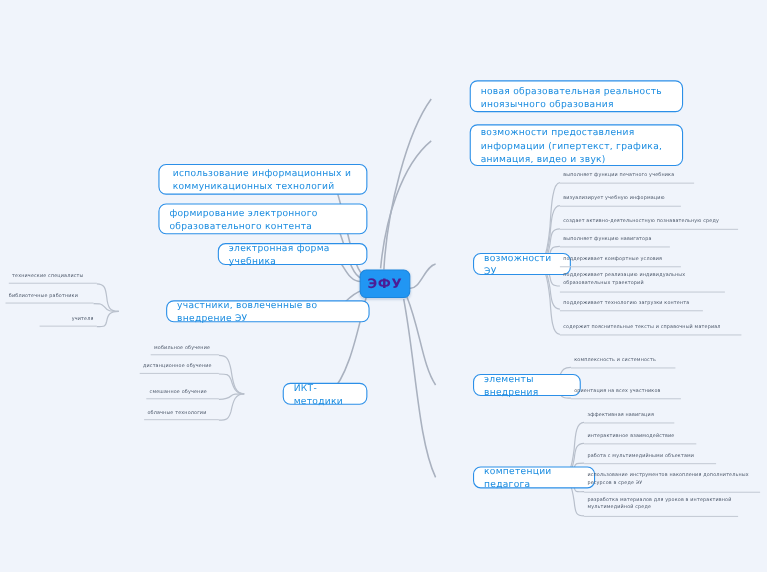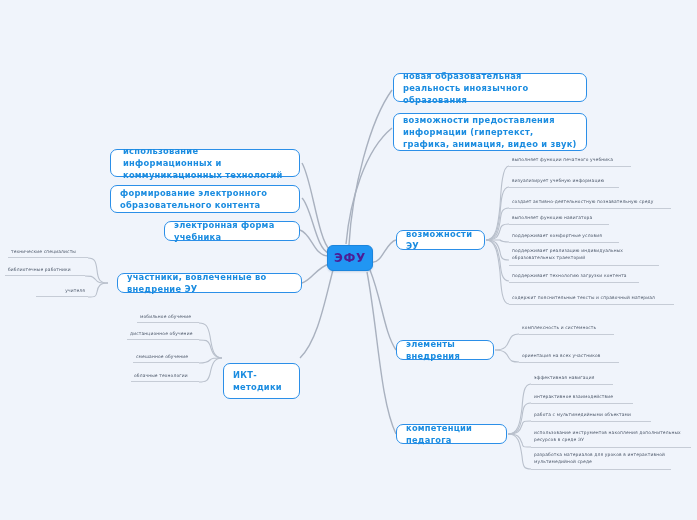--- a/index.html
+++ b/index.html
@@ -51,27 +51,28 @@
     align-items: center;
     justify-content: center;
     box-shadow: 0 1px 2px rgba(30,80,140,0.18);
   }
 
   .node.main {
     background: #ffffff;
     border: 1.3px solid #2b8fe8;
     border-radius: 7px;
     color: #1a8ce0;
-    font-weight: bold;
+    font-weight: normal;
     font-size: 8.3px;
     line-height: 12px;
     letter-spacing: 0.25px;
     padding: 5px 9px;
     display: flex;
     align-items: center;
+    margin-left: 34px;
   }
 
   .node.leaf {
     color: #4a5668;
     font-size: 4.4px;
     line-height: 6.6px;
     letter-spacing: 0.15px;
     padding: 0 3px 2px 3px;
     display: flex;
     align-items: flex-end;
@@ -147,21 +148,21 @@
   <div class="node main" style="left:393px; top:113px; width:194px; height:38px;">возможности предоставления информации (гипертекст, графика, анимация, видео и звук)</div>
 
   <div class="node main" style="left:110px; top:149px; width:190px; height:28px;padding-left:12px;">использование информационных и коммуникационных технологий</div>
 
   <div class="node main" style="left:110px; top:185px; width:190px; height:28px;">формирование электронного образовательного контента</div>
 
   <div class="node main" style="left:164px; top:221px; width:136px; height:20px;">электронная форма учебника</div>
 
   <div class="node main" style="left:117px; top:273px; width:185px; height:20px;">участники, вовлеченные во внедрение ЭУ</div>
 
-  <div class="node main" style="left:223px; top:363px; width:77px; height:36px;">ИКТ-методики</div>
+  <div class="node main" style="left:223px; top:348px; width:77px; height:20px;">ИКТ-методики</div>
 
   <div class="node main" style="left:396px; top:230px; width:89px; height:20px;">возможности ЭУ</div>
 
   <div class="node main" style="left:396px; top:340px; width:98px; height:20px;">элементы внедрения</div>
 
   <div class="node main" style="left:396px; top:424px; width:111px; height:20px;">компетенции педагога</div>
 
   <div class="node leaf" style="left:8px; top:247px; width:80px; height:11px;">технические специалисты</div>
   <div class="leafline" style="left:8px; top:257px; width:80px;"></div>
 

